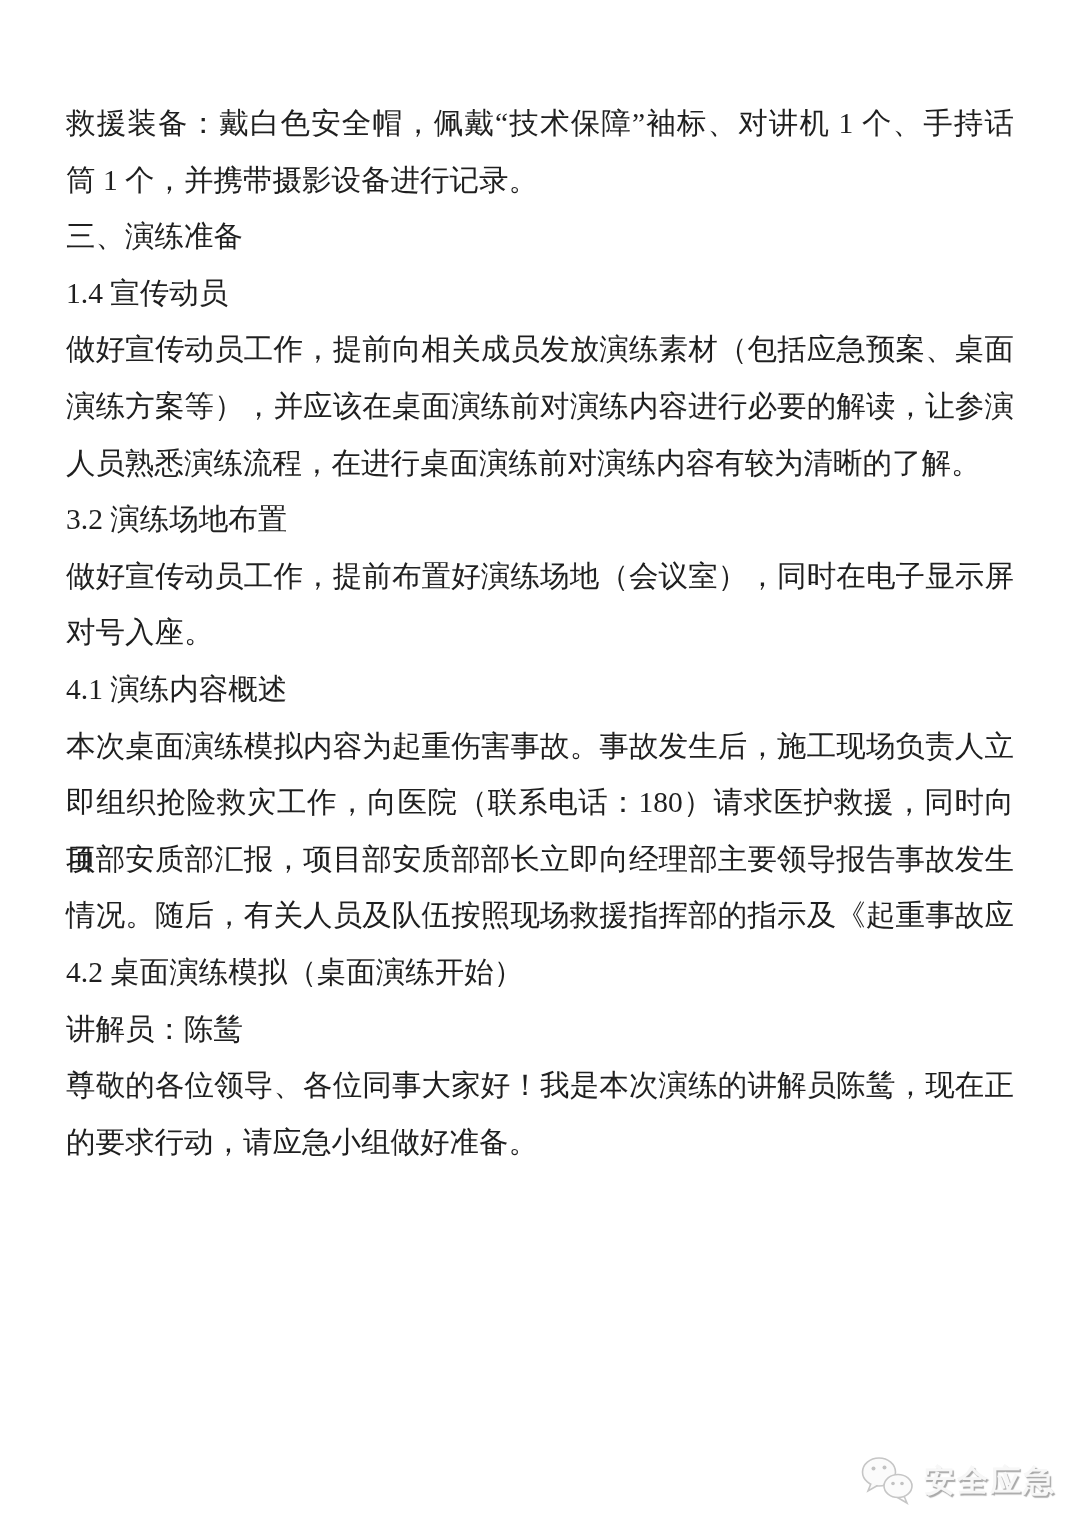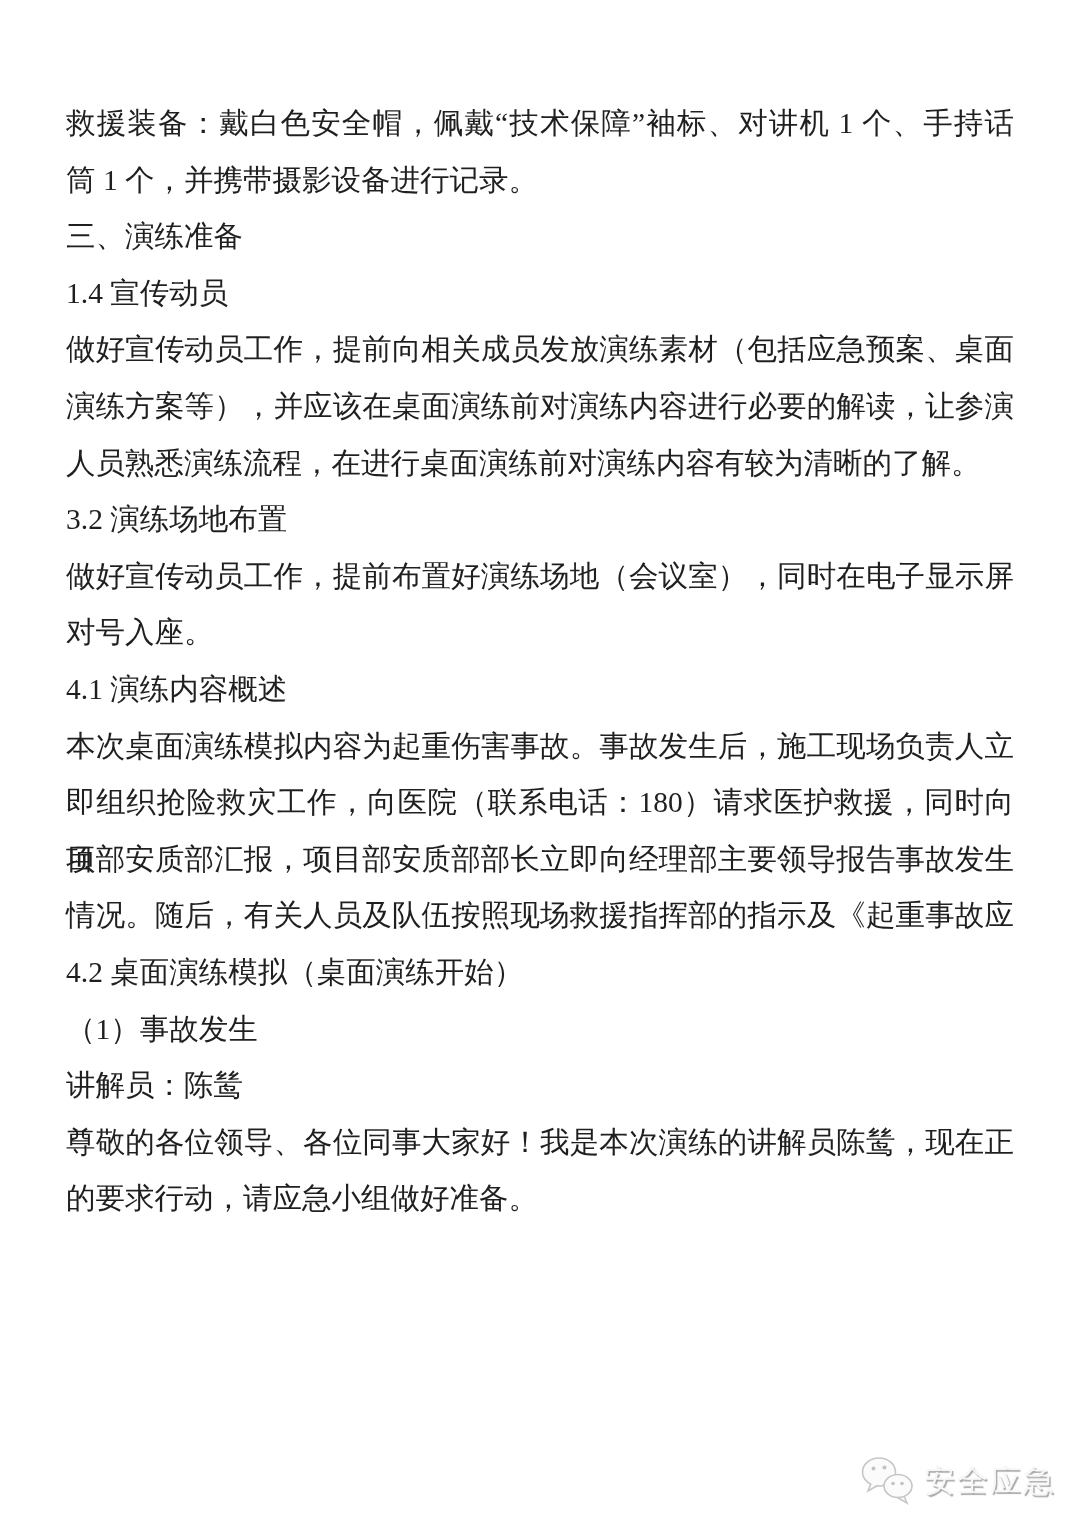--- a/index.html
+++ b/index.html
@@ -50,21 +50,21 @@
     width: 58px;
     height: 52px;
     display: inline-block;
   }
   .wlabel {
     font-family: "Liberation Sans", "DejaVu Sans", sans-serif;
     font-size: 31px;
     letter-spacing: 2px;
     color: #f7f7f7;
     text-shadow: 1.5px 1.5px 1px #a9a9a9, -0.5px -0.5px 0 #ffffff;
-    font-weight: 400;
+    font-weight: 700;
   }
 </style>
 </head>
 <body>
 
 <div class="page">
 
   <div class="doc" id="doc">
       <div class="line justify">救援装备：戴白色安全帽，佩戴“技术保障”袖标、对讲机 1 个、手持话</div>
       <div class="line">筒 1 个，并携带摄影设备进行记录。</div>
@@ -75,21 +75,20 @@
       <div class="line">人员熟悉演练流程，在进行桌面演练前对演练内容有较为清晰的了解。</div>
       <div class="line">3.2 演练场地布置</div>
       <div class="line justify">做好宣传动员工作，提前布置好演练场地（会议室），同时在电子显示屏</div>
       <div class="line">对号入座。</div>
       <div class="line">4.1 演练内容概述</div>
       <div class="line justify">本次桌面演练模拟内容为起重伤害事故。事故发生后，施工现场负责人立</div>
       <div class="line justify">即组织抢险救灾工作，向医院（联系电话：180）请求医护救援，同时向项</div>
       <div class="line justify">目部安质部汇报，项目部安质部部长立即向经理部主要领导报告事故发生</div>
       <div class="line justify">情况。随后，有关人员及队伍按照现场救援指挥部的指示及《起重事故应</div>
       <div class="line">4.2 桌面演练模拟（桌面演练开始）</div>
-      <div class="line">（1）事故发生</div>
       <div class="line">讲解员：陈鸶</div>
       <div class="line justify">尊敬的各位领导、各位同事大家好！我是本次演练的讲解员陈鸶，现在正</div>
       <div class="line">的要求行动，请应急小组做好准备。</div>
     </div>
 
   <div class="watermark">
     <span class="wicon">
       <svg viewBox="0 0 58 52" width="58" height="52">
         <g fill="#fbfbfb" stroke="#c6c6c6" stroke-width="1.6">
           <ellipse cx="20" cy="17" rx="16.5" ry="14"></ellipse>

